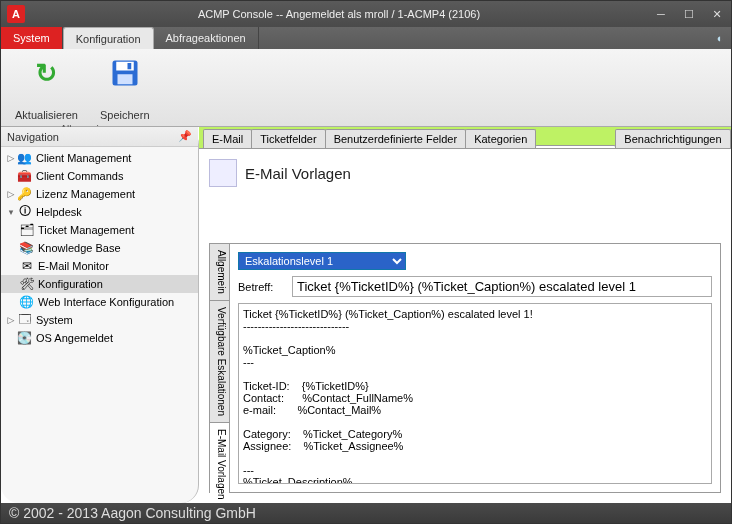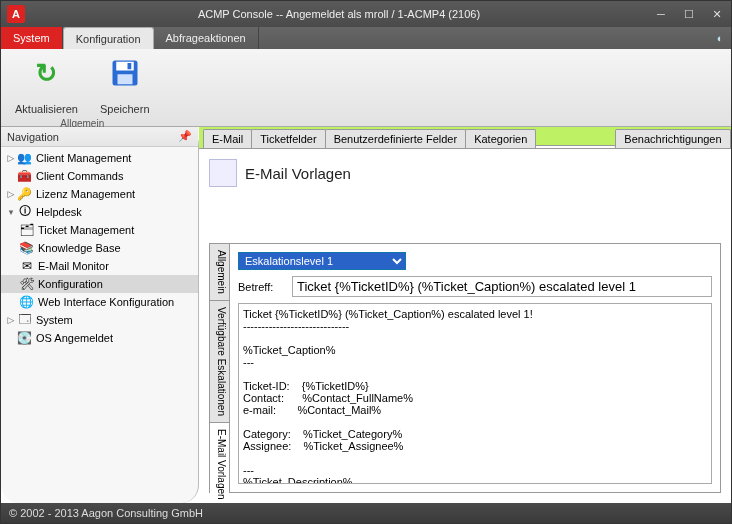--- a/index.html
+++ b/index.html
@@ -13,21 +13,21 @@
 .menubar { height: 22px; background: linear-gradient(#666,#5a5a5a); display: flex; align-items: stretch; }
 .menu-item { padding: 0 12px; display:flex;align-items:center; color: #eee; cursor:pointer; border-right:1px solid #444;}
 .menu-item.system { background: #d22; color:#fff; }
 .menu-item.active { background: #e8e8e8; color:#333; border:1px solid #aaa; border-bottom:none; margin-bottom:-1px; border-radius:3px 3px 0 0;}
 .help-icon { margin-left:auto; width:22px; display:flex;align-items:center;justify-content:center; color:#bde; cursor:pointer;}
 .ribbon { height: 78px; background: linear-gradient(#f5f5f5,#e2e2e2); border-bottom:1px solid #aaa; display:flex; }
 .ribbon-group { padding: 4px 10px 2px; display:flex;flex-direction:column;}
 .ribbon-btns { display:flex; gap:14px; flex:1; align-items:flex-start; padding-top:2px;}
 .rbtn { display:flex;flex-direction:column;align-items:center; cursor:pointer; padding:2px 4px;}
 .rbtn .ic { width:32px;height:32px; display:flex;align-items:center;justify-content:center;font-size:26px;}
-.rbtn span.lbl { font-size:11px; color:#333; margin-top:14px;}
+.rbtn span.lbl { font-size:11px; color:#333; margin-top:20px;}
 .ribbon-label { text-align:center; font-size:10px; color:#555; padding:1px 0;}
 .refresh-ic { color:#3a3; font-weight:bold;}
 .save-ic svg { width:30px;height:30px;}
 .body { flex:1; display:flex; background:#fff; min-height:0;}
 .nav { width:198px; border-right:1px solid #bbb; background:#f7f7f7; display:flex;flex-direction:column;border-radius:18px;}
 .nav-head { height:20px; border-bottom:1px solid #ccc; display:flex;align-items:center; padding:0 6px; background:linear-gradient(#f0f0f0,#e6e6e6); color:#333;}
 .nav-head .pin { margin-left:auto; color:#777; cursor:pointer;}
 .tree { flex:1; overflow:auto; padding:2px 0;}
 .node { display:flex;align-items:center; height:18px; padding-left:4px; cursor:pointer; white-space:nowrap;}
 .node.sel { background:#d8d8d8;}
@@ -45,21 +45,21 @@
 .panel { flex:1; border:1px solid #999; display:flex; min-height:0;}
 .vtabs { width:20px; background:#eee; border-right:1px solid #999; display:flex;flex-direction:column;}
 .vtab { flex:0 0 auto; writing-mode:vertical-rl; text-orientation:mixed; padding:6px 2px; border-bottom:1px solid #999; cursor:pointer; font-size:10px; text-align:center; background:#e4e4e4;}
 .vtab.active { background:#fff;}
 .panel-body { flex:1; padding:8px; display:flex;flex-direction:column; gap:6px; min-height:0;}
 .sel-row select { width:168px; background:#2a63c8; color:#fff; border:1px solid #17a; padding:1px 2px; font-size:11px;}
 .row { display:flex; align-items:center; gap:6px;}
 .row label { width:48px;}
 .row input { flex:1; border:1px solid #aaa; padding:2px 4px; font-size:13px;}
 textarea.body-text { flex:1; border:1px solid #aaa; padding:4px; font-family:inherit; font-size:11px; resize:none; white-space:pre; overflow:auto;}
-.status { height:20px; background:linear-gradient(#4a4a4a,#3a3a3a); color:#ddd; display:flex;align-items:center; padding:0 8px; font-size:11px;}
+.status { height:20px; background:linear-gradient(#4a4a4a,#3a3a3a); color:#ddd; display:flex;align-items:center; padding:0 8px; font-size:14px;}
 </style>
 </head>
 <body>
 
 <div class="window">
 
   <div class="titlebar">
     <div class="tb-icon">A</div>
     <div class="tb-title">ACMP Console -- Angemeldet als mroll / 1-ACMP4 (2106)</div>
     <div class="tb-btns">

